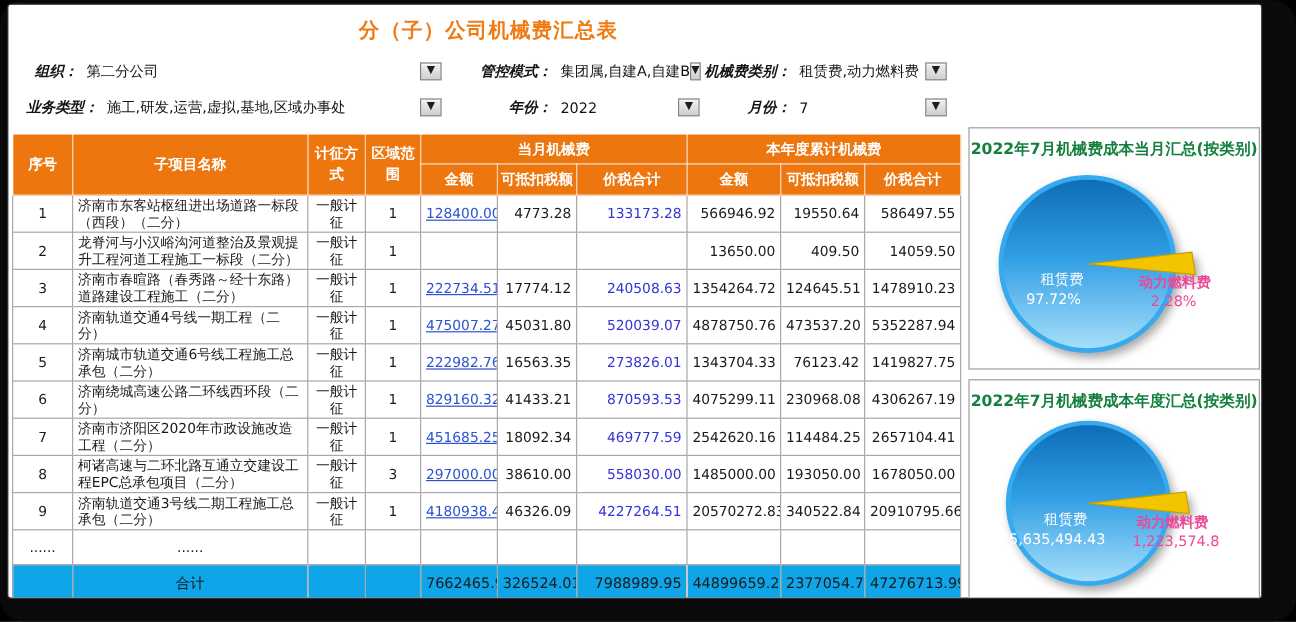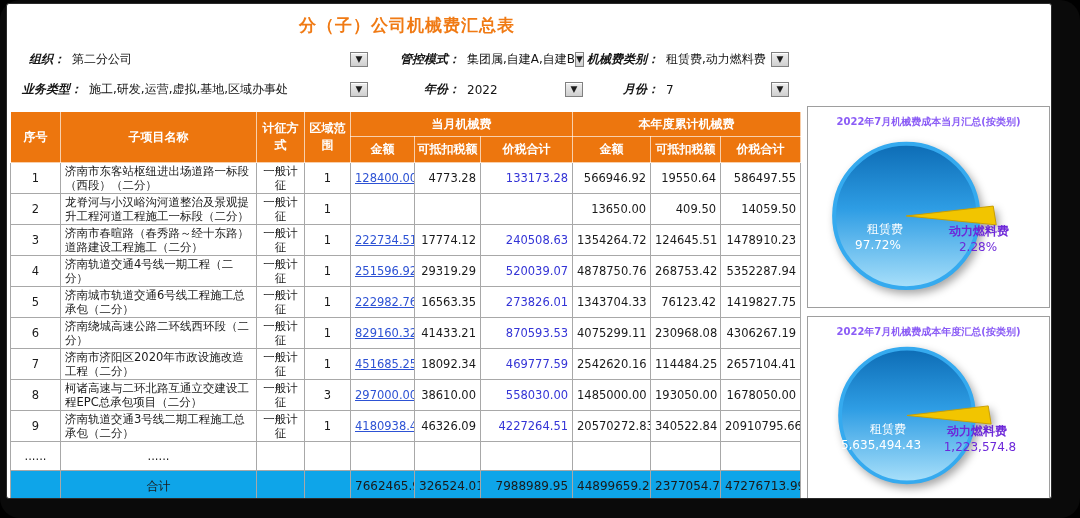--- a/index.html
+++ b/index.html
@@ -36,27 +36,27 @@
   table.report td.blue { color:#3434d6; }
   a.link { color:#2d52d4; text-decoration:underline; cursor:pointer; }
   tr.ellipsis td { height:29px; }
   tr.total td { background:#0ea5e9; height:31px; font-size:12px; }
   tr.total td.lbl { text-align:center; font-weight:normal; }
 
   
   .card { position:absolute; left:800px; width:243px; background:#fff; border:1px solid #9e9e9e; }
   .card1 { top:102px; height:202px; }
   .card2 { top:312px; height:183px; }
-  .card-title { padding-top:8px; text-align:center; font-size:10px; font-weight:bold; color:#8b5cf6; white-space:nowrap; }
+  .card-title { padding-top:8px; text-align:center; font-size:13px; font-weight:bold; color:#15803d; white-space:nowrap; }
   .chart-body { position:relative; width:100%; height:calc(100% - 30px); }
   .pie-svg { position:absolute; left:0; top:0; width:100%; height:100%;
              filter:drop-shadow(3px 4px 4px rgba(0,0,0,.35)); }
   .pielabel { position:absolute; font-size:12px; white-space:nowrap; text-align:center; }
   .pl-white { color:#ffffff; }
-  .pl-dark  { color:#6d28d9; font-weight:bold; }
+  .pl-dark  { color:#ec4899; font-weight:bold; }
   .pl-val   { font-weight:normal; }
 </style>
 </head>
 <body>
 
 <div class="frame">
 <div class="page">
 
   <div class="report-title">分（子）公司机械费汇总表</div>
 
@@ -158,25 +158,25 @@
       <td class="r blue">240508.63</td>
       <td class="r">1354264.72</td>
       <td class="r">124645.51</td>
       <td class="r">1478910.23</td>
     </tr>
           <tr>
       <td class="c">4</td>
       <td class="l">济南轨道交通4号线一期工程（二分）</td>
       <td class="c">一般计征</td>
       <td class="c">1</td>
-      <td class="r"><a class="link">251596.92</a></td>
-      <td class="r">29319.29</td>
+      <td class="r"><a class="link">475007.27</a></td>
+      <td class="r">45031.80</td>
       <td class="r blue">520039.07</td>
       <td class="r">4878750.76</td>
-      <td class="r">268753.42</td>
+      <td class="r">473537.20</td>
       <td class="r">5352287.94</td>
     </tr>
           <tr>
       <td class="c">5</td>
       <td class="l">济南城市轨道交通6号线工程施工总承包（二分）</td>
       <td class="c">一般计征</td>
       <td class="c">1</td>
       <td class="r"><a class="link">222982.76</a></td>
       <td class="r">16563.35</td>
       <td class="r blue">273826.01</td>

